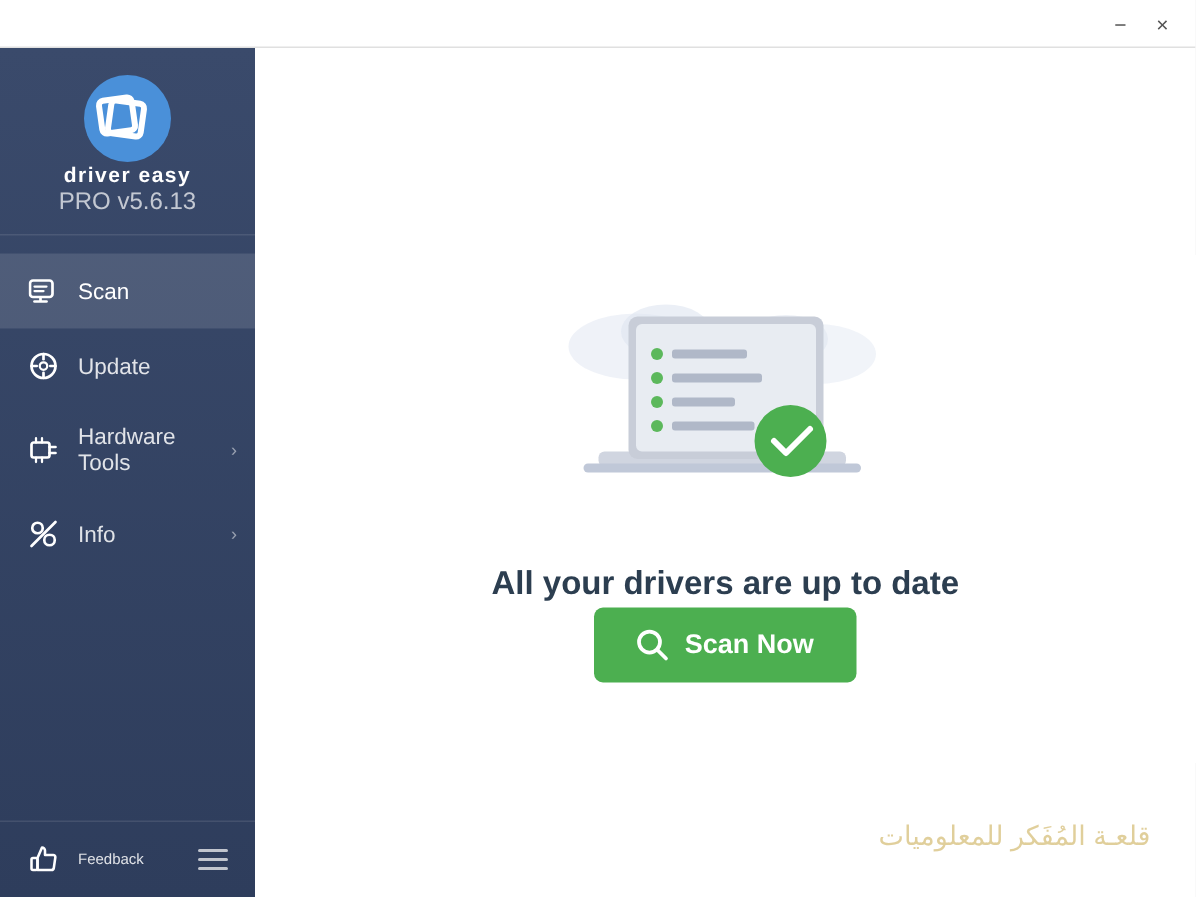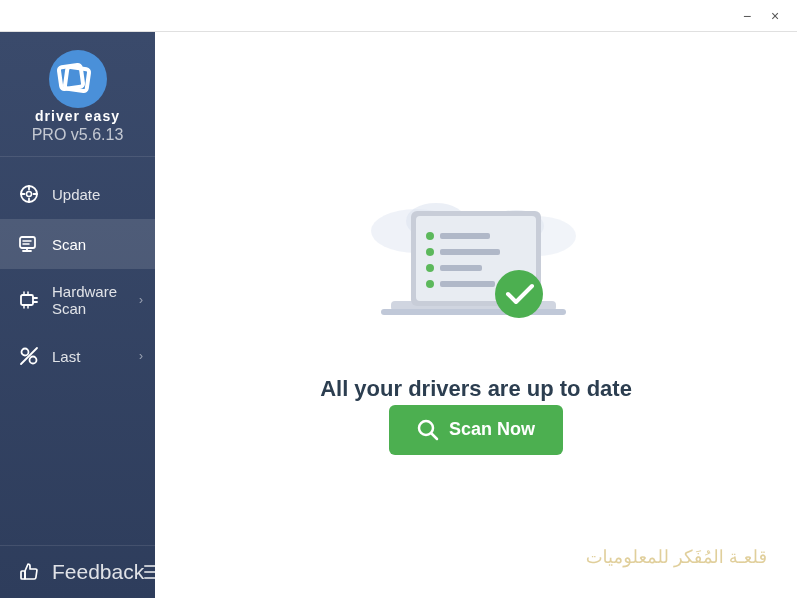--- a/index.html
+++ b/index.html
@@ -38,21 +38,21 @@
 
     
     .main-layout {
       display: flex;
       flex: 1;
       height: calc(598px - 32px);
     }
 
     
     .sidebar {
-      width: 155px;
+      width: 170px;
       background: linear-gradient(180deg, #3a4a6b 0%, #2e3d5c 100%);
       display: flex;
       flex-direction: column;
       color: white;
     }
 
     .sidebar-logo {
       padding: 18px 0 12px 0;
       display: flex;
       flex-direction: column;
@@ -123,21 +123,21 @@
       align-items: center;
       justify-content: space-between;
       padding: 14px 18px;
     }
 
     .feedback-item {
       display: flex;
       align-items: center;
       cursor: pointer;
       color: rgba(255,255,255,0.85);
-      font-size: 21px;
+      font-size: 10px;
       justify-content: flex-end;
     }
 
     .feedback-icon {
       width: 22px;
       height: 22px;
       margin-right: 12px;
       display: flex;
       align-items: center;
       justify-content: center;
@@ -262,73 +262,73 @@
         <circle cx="29" cy="29" r="29" fill="#4a90d9"></circle>
 
         <rect x="11" y="16" width="22" height="22" rx="3" fill="none" stroke="white" stroke-width="4" transform="rotate(-8 22 27)"></rect>
         <rect x="17" y="18" width="22" height="22" rx="3" fill="none" stroke="white" stroke-width="4" transform="rotate(8 28 29)"></rect>
       </svg>
       <div class="logo-text">driver easy</div>
       <div class="logo-version">PRO v5.6.13</div>
     </div>
 
     <div class="sidebar-nav">
+
+      <div class="nav-item active">
+        <span class="nav-item-icon">
+          <svg width="20" height="20" viewBox="0 0 20 20" fill="none">
+            <rect x="1" y="3" width="15" height="11" rx="2" stroke="white" stroke-width="1.8" fill="none"></rect>
+            <line x1="4" y1="17" x2="12" y2="17" stroke="white" stroke-width="1.8" stroke-linecap="round"></line>
+            <line x1="8" y1="14" x2="8" y2="17" stroke="white" stroke-width="1.8"></line>
+            <line x1="4" y1="7" x2="12" y2="7" stroke="white" stroke-width="1.5" stroke-linecap="round"></line>
+            <line x1="4" y1="10" x2="10" y2="10" stroke="white" stroke-width="1.5" stroke-linecap="round"></line>
+          </svg>
+        </span>
+        <span>Scan</span>
+      </div>
 
       <div class="nav-item">
         <span class="nav-item-icon">
           <svg width="20" height="20" viewBox="0 0 20 20" fill="none">
             <circle cx="10" cy="10" r="8" stroke="white" stroke-width="1.8" fill="none"></circle>
             <circle cx="10" cy="10" r="2.5" stroke="white" stroke-width="1.5" fill="none"></circle>
             <line x1="10" y1="2" x2="10" y2="5.5" stroke="white" stroke-width="1.8" stroke-linecap="round"></line>
             <line x1="10" y1="14.5" x2="10" y2="18" stroke="white" stroke-width="1.8" stroke-linecap="round"></line>
             <line x1="2" y1="10" x2="5.5" y2="10" stroke="white" stroke-width="1.8" stroke-linecap="round"></line>
             <line x1="14.5" y1="10" x2="18" y2="10" stroke="white" stroke-width="1.8" stroke-linecap="round"></line>
           </svg>
         </span>
         <span>Update</span>
-      </div>
-
-      <div class="nav-item active">
-        <span class="nav-item-icon">
-          <svg width="20" height="20" viewBox="0 0 20 20" fill="none">
-            <rect x="1" y="3" width="15" height="11" rx="2" stroke="white" stroke-width="1.8" fill="none"></rect>
-            <line x1="4" y1="17" x2="12" y2="17" stroke="white" stroke-width="1.8" stroke-linecap="round"></line>
-            <line x1="8" y1="14" x2="8" y2="17" stroke="white" stroke-width="1.8"></line>
-            <line x1="4" y1="7" x2="12" y2="7" stroke="white" stroke-width="1.5" stroke-linecap="round"></line>
-            <line x1="4" y1="10" x2="10" y2="10" stroke="white" stroke-width="1.5" stroke-linecap="round"></line>
-          </svg>
-        </span>
-        <span>Scan</span>
       </div>
 
       <div class="nav-item">
         <span class="nav-item-icon">
           <svg width="20" height="20" viewBox="0 0 20 20" fill="none">
             <rect x="2" y="5" width="12" height="10" rx="1.5" stroke="white" stroke-width="1.8" fill="none"></rect>
             <line x1="14" y1="8" x2="18" y2="8" stroke="white" stroke-width="1.8" stroke-linecap="round"></line>
             <line x1="14" y1="12" x2="18" y2="12" stroke="white" stroke-width="1.8" stroke-linecap="round"></line>
             <line x1="5" y1="5" x2="5" y2="2" stroke="white" stroke-width="1.5" stroke-linecap="round"></line>
             <line x1="9" y1="5" x2="9" y2="2" stroke="white" stroke-width="1.5" stroke-linecap="round"></line>
             <line x1="5" y1="15" x2="5" y2="18" stroke="white" stroke-width="1.5" stroke-linecap="round"></line>
             <line x1="9" y1="15" x2="9" y2="18" stroke="white" stroke-width="1.5" stroke-linecap="round"></line>
           </svg>
         </span>
-        <span>Hardware Scan</span>
+        <span>Hardware Tools</span>
         <span class="nav-item-arrow">›</span>
       </div>
 
       <div class="nav-item">
         <span class="nav-item-icon">
           <svg width="20" height="20" viewBox="0 0 20 20" fill="none">
             <circle cx="6" cy="6" r="3.5" stroke="white" stroke-width="1.8" fill="none"></circle>
             <circle cx="14" cy="14" r="3.5" stroke="white" stroke-width="1.8" fill="none"></circle>
             <line x1="2" y1="18" x2="18" y2="2" stroke="white" stroke-width="1.8" stroke-linecap="round"></line>
           </svg>
         </span>
-        <span>Last</span>
+        <span>Info</span>
         <span class="nav-item-arrow">›</span>
       </div>
     </div>
 
     <div class="sidebar-bottom">
       <div class="feedback-item">
         <span class="feedback-icon">
           <svg width="22" height="22" viewBox="0 0 22 22" fill="none">
             <path d="M7 10L10 3C11.1 3 12 3.9 12 5V8H17.5C18.3 8 19 8.7 18.9 9.5L17.9 16.5C17.8 17.3 17.1 18 16.3 18H7V10Z" stroke="white" stroke-width="1.7" fill="none" stroke-linejoin="round"></path>
             <rect x="3" y="10" width="4" height="8" rx="1" stroke="white" stroke-width="1.7" fill="none"></rect>

